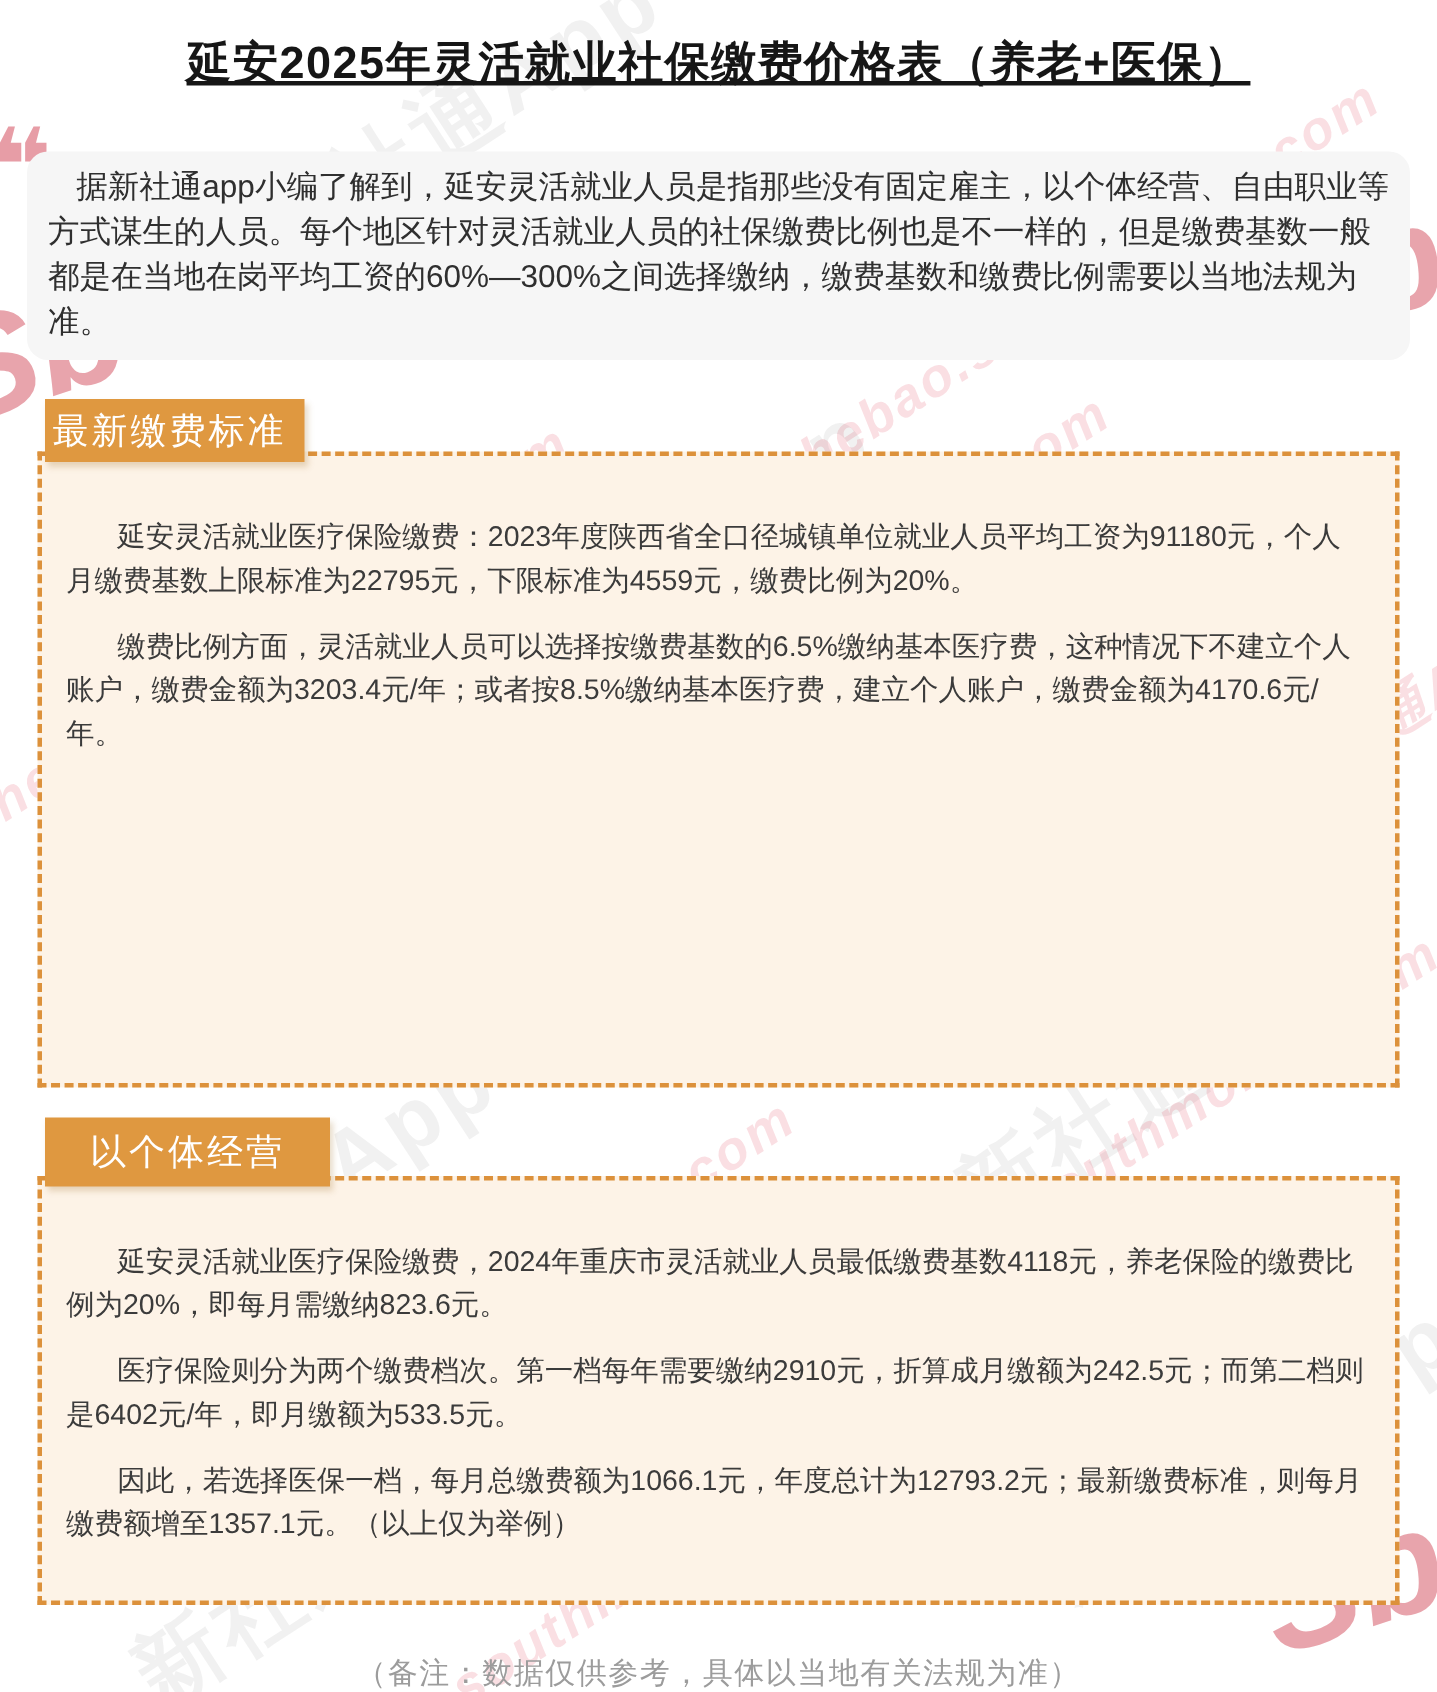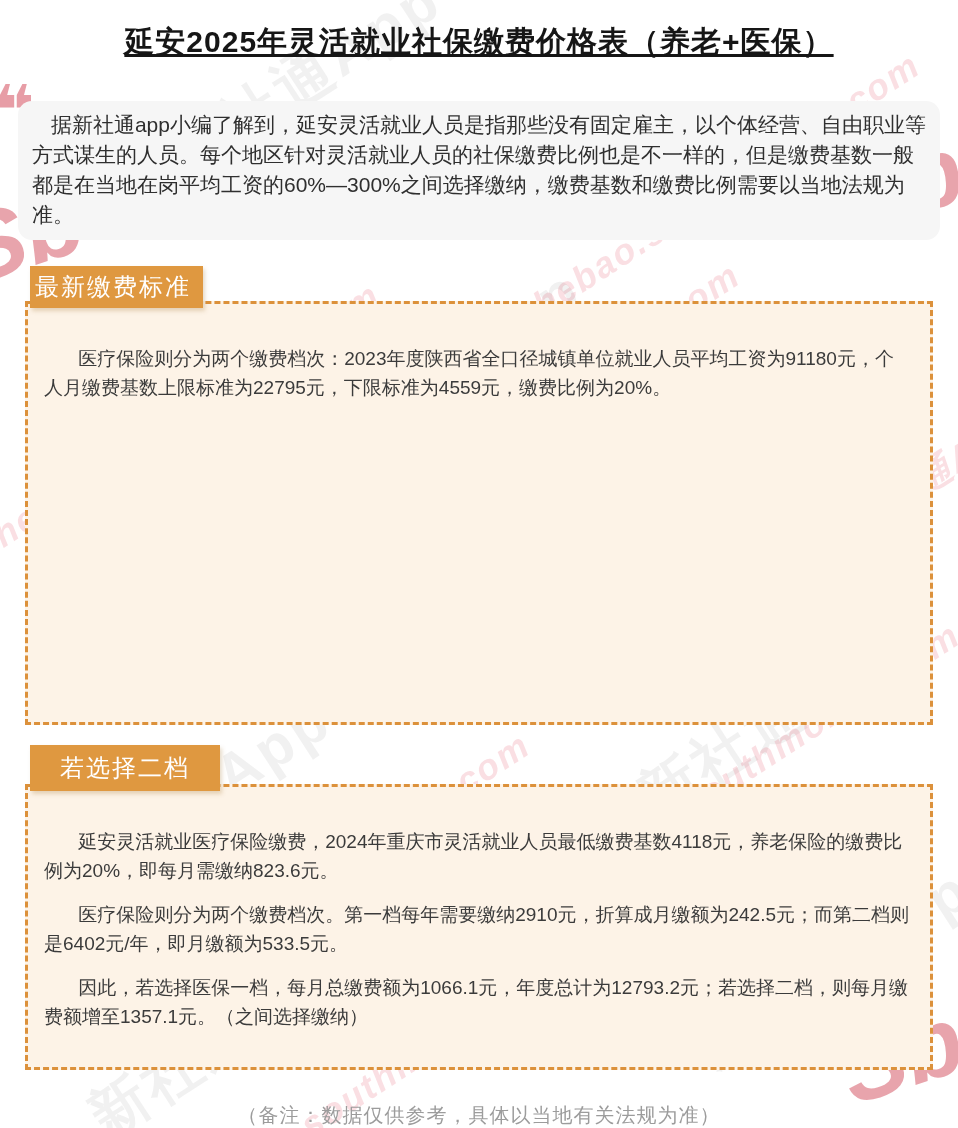--- a/index.html
+++ b/index.html
@@ -132,28 +132,29 @@
     <span class="wm wm-gray" style="left:680px;  top:930px;">新社通App</span>
   </div>
 
   <h1 class="title">延安2025年灵活就业社保缴费价格表（养老+医保）</h1>
 
   <div class="intro">据新社通app小编了解到，延安灵活就业人员是指那些没有固定雇主，以个体经营、自由职业等方式谋生的人员。每个地区针对灵活就业人员的社保缴费比例也是不一样的，但是缴费基数一般都是在当地在岗平均工资的60%—300%之间选择缴纳，缴费基数和缴费比例需要以当地法规为准。</div>
 
   <section class="section section-1">
     <div class="sec-head sec-head-1">最新缴费标准</div>
     <div class="dashed-box box-1">
-      <p>医疗保险则分为两个缴费档次：2023年度陕西省全口径城镇单位就业人员平均工资为91180元，个人月缴费基数上限标准为22795元，下限标准为4559元，缴费比例为20%。</p>
+      <p>延安灵活就业医疗保险缴费：2023年度陕西省全口径城镇单位就业人员平均工资为91180元，个人月缴费基数上限标准为22795元，下限标准为4559元，缴费比例为20%。</p>
+      <p>缴费比例方面，灵活就业人员可以选择按缴费基数的6.5%缴纳基本医疗费，这种情况下不建立个人账户，缴费金额为3203.4元/年；或者按8.5%缴纳基本医疗费，建立个人账户，缴费金额为4170.6元/年。</p>
     </div>
   </section>
 
   <section class="section section-2">
-    <div class="sec-head sec-head-2">若选择二档</div>
+    <div class="sec-head sec-head-2">以个体经营</div>
     <div class="dashed-box box-2">
       <p>延安灵活就业医疗保险缴费，2024年重庆市灵活就业人员最低缴费基数4118元，养老保险的缴费比例为20%，即每月需缴纳823.6元。</p>
       <p>医疗保险则分为两个缴费档次。第一档每年需要缴纳2910元，折算成月缴额为242.5元；而第二档则是6402元/年，即月缴额为533.5元。</p>
-      <p>因此，若选择医保一档，每月总缴费额为1066.1元，年度总计为12793.2元；若选择二档，则每月缴费额增至1357.1元。（之间选择缴纳）</p>
+      <p>因此，若选择医保一档，每月总缴费额为1066.1元，年度总计为12793.2元；最新缴费标准，则每月缴费额增至1357.1元。（以上仅为举例）</p>
     </div>
   </section>
 
   <div class="footer-note">（备注：数据仅供参考，具体以当地有关法规为准）</div>
 
 </div>
 
 </body></html>

